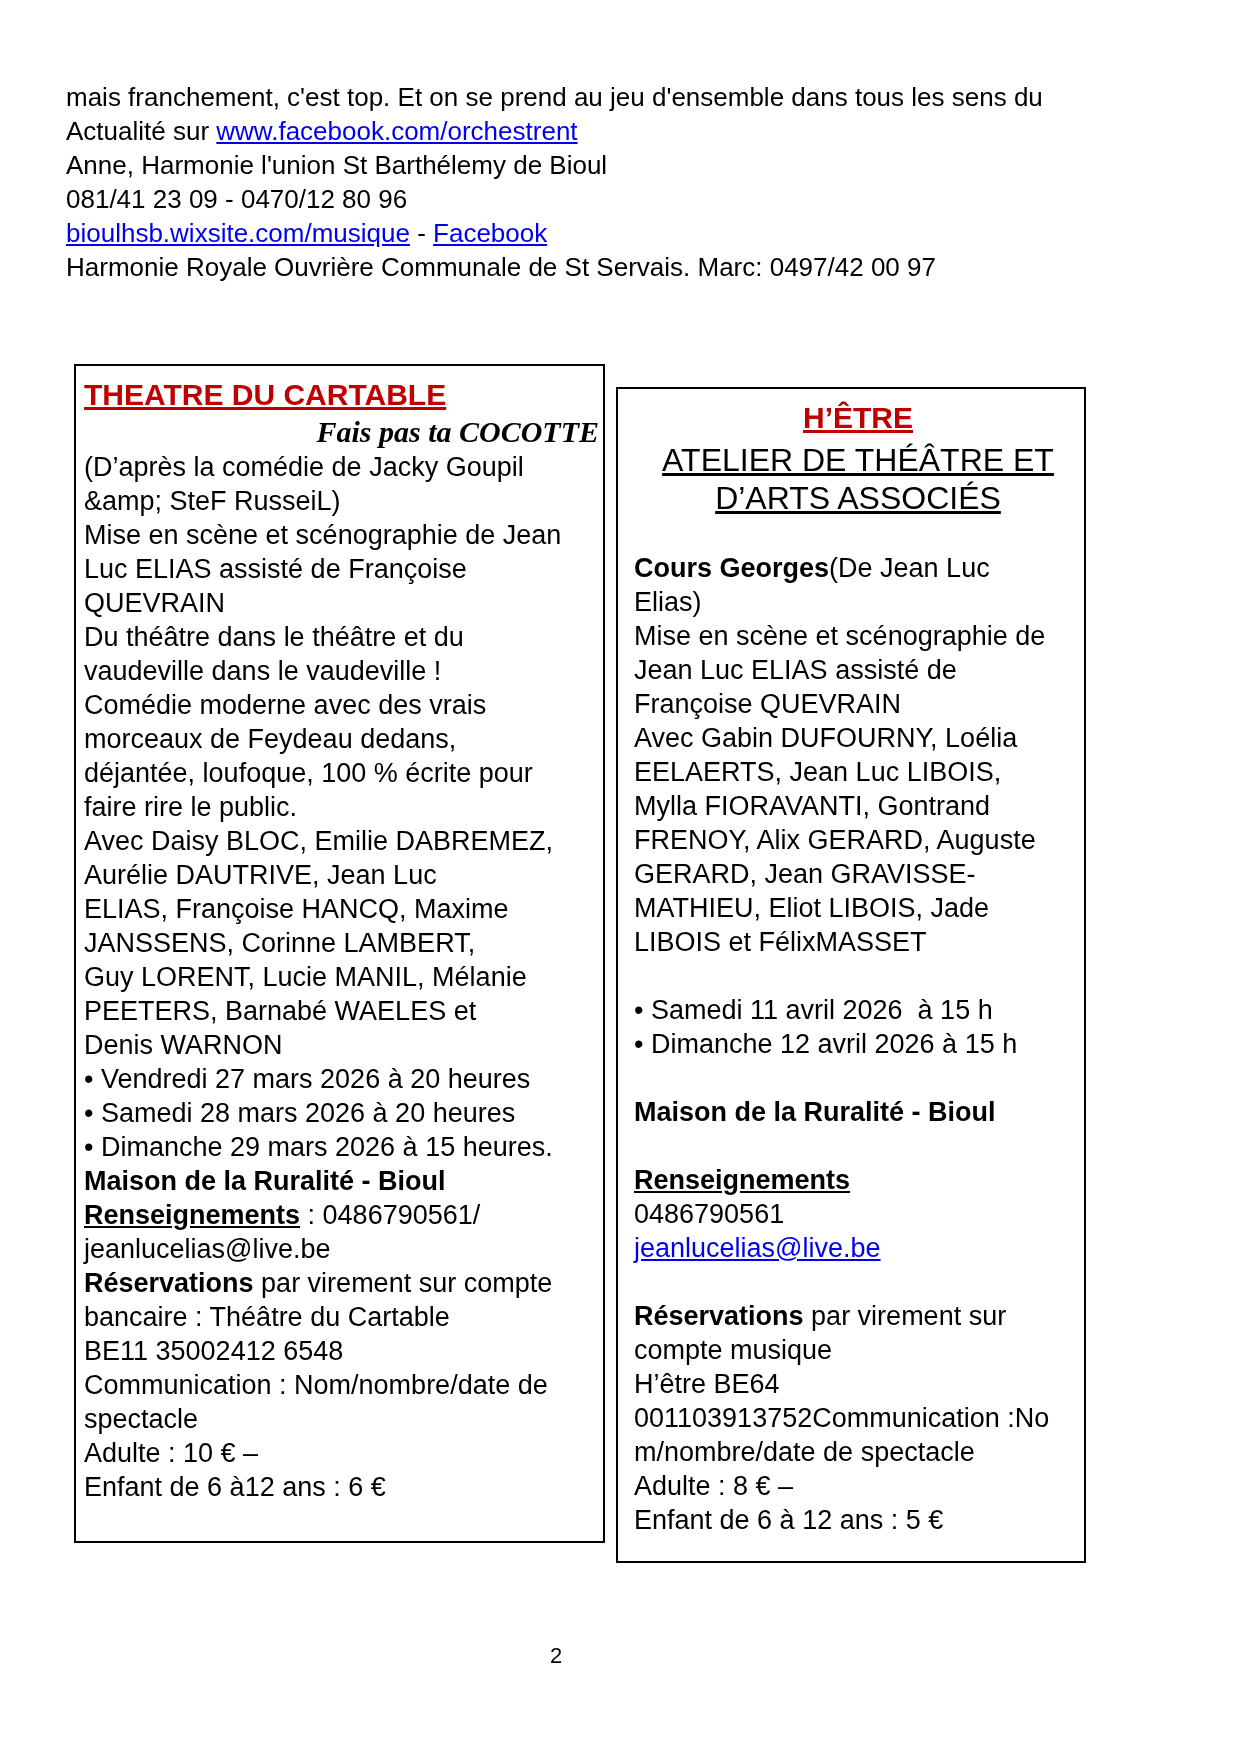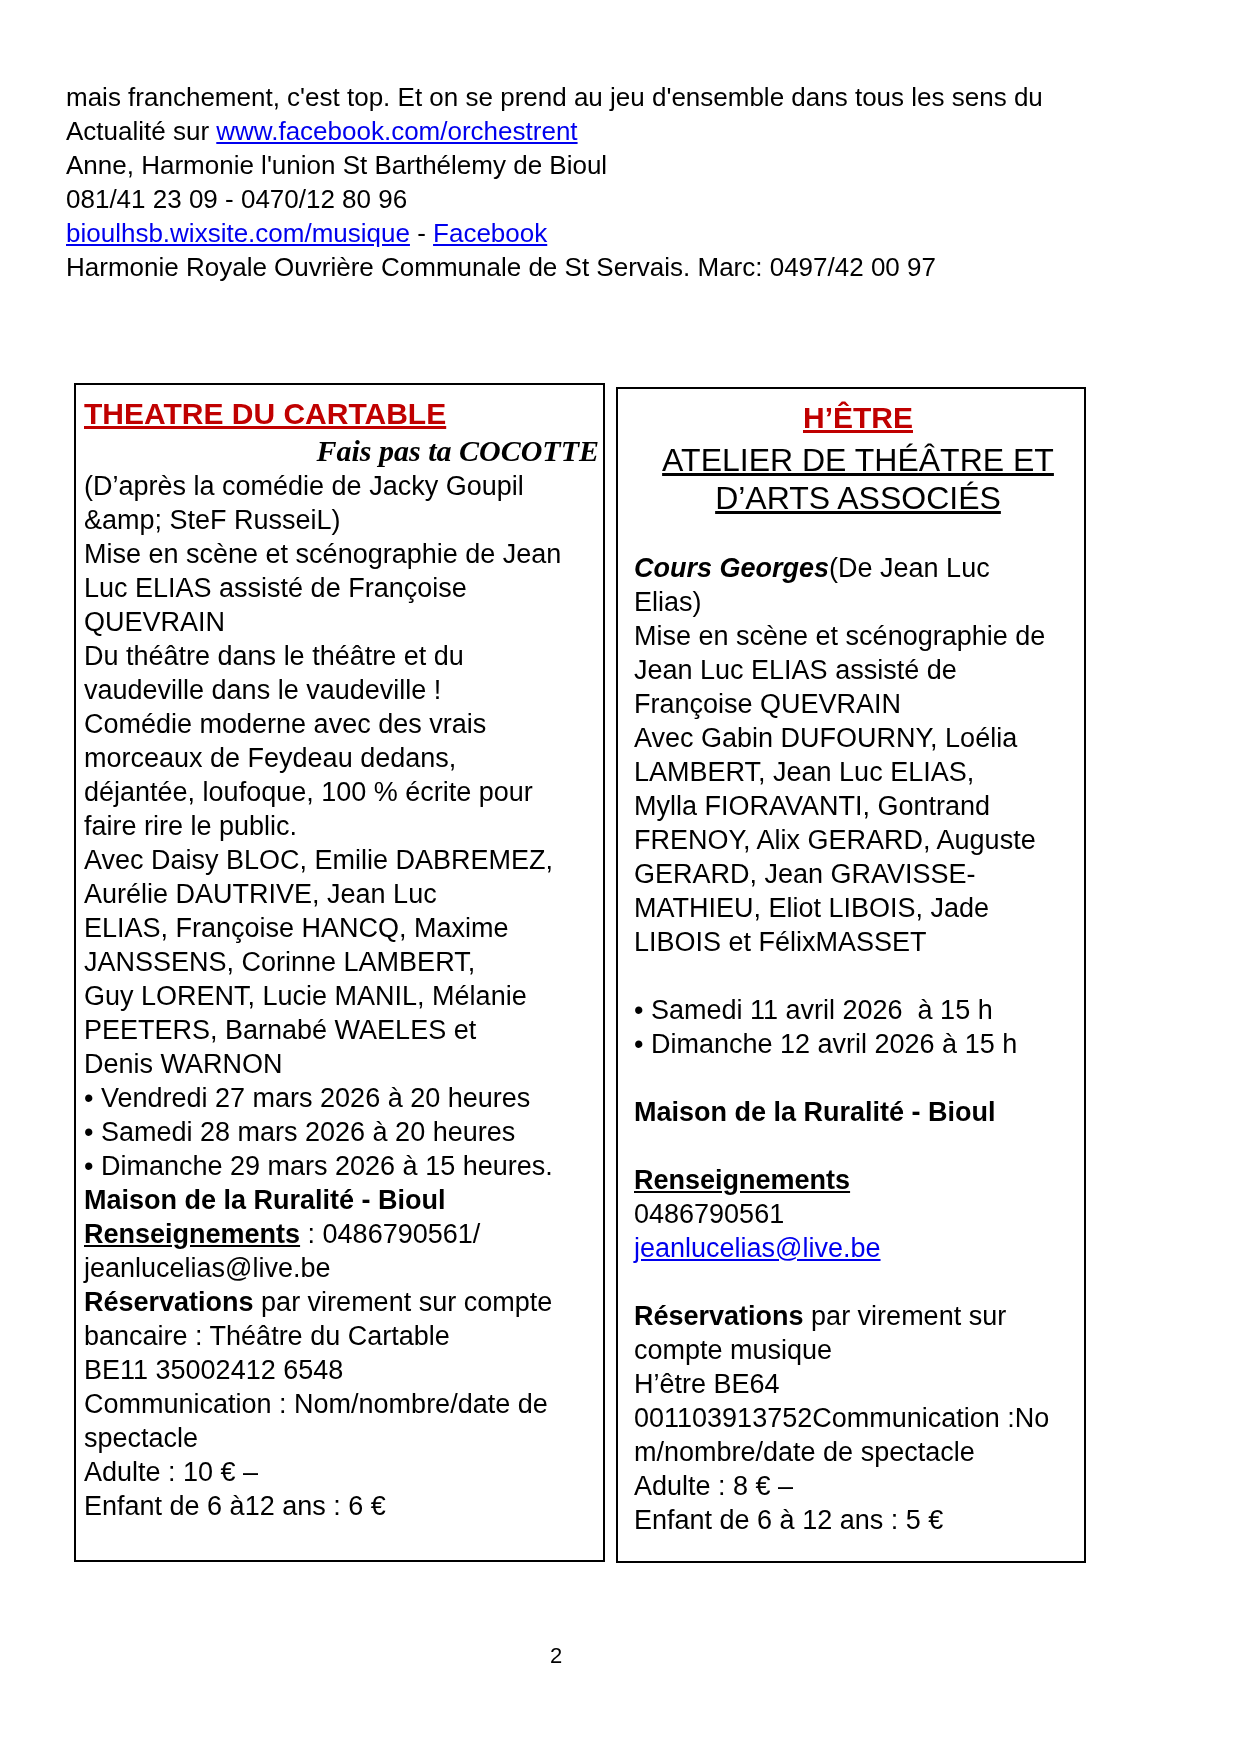--- a/index.html
+++ b/index.html
@@ -6,28 +6,28 @@
   body{
     width:1241px;height:1755px;position:relative;
     font-family:"Liberation Sans",sans-serif;color:#000;
   }
   .intro{
     position:absolute;left:66px;top:80px;width:990px;
     font-size:26px;line-height:34px;
   }
   .line{white-space:pre;}
   .b{font-weight:bold;}
-  .i{font-style:italic;}
+  .i{}
   .u{text-decoration:underline;}
   .link{color:#0000EE;text-decoration:underline;cursor:pointer;}
   .box{
     position:absolute;border:2px solid #000;box-sizing:border-box;
     font-size:27px;line-height:34px;overflow:hidden;background:#fff;
   }
-  .left-box{left:74px;top:383px;width:531px;height:1179px;padding:10px 4px 0 8px;}
+  .left-box{left:74px;top:364px;width:531px;height:1179px;padding:10px 4px 0 8px;}
   .right-box{left:616px;top:387px;width:470px;height:1176px;padding:10px 2px 0 16px;}
   .box-title{
     font-weight:bold;font-size:30px;line-height:38px;
     color:#C00000;
   }
   .box-title .t{text-decoration:underline;}
   .right-box .box-title{text-align:center;}
   .left-subtitle{
     font-weight:bold;font-style:italic;font-size:30px;line-height:36px;
     text-align:right;
@@ -114,21 +114,21 @@
       <div class="line"><span class="u">D’ARTS ASSOCIÉS</span></div>
     </div>
   <div class="box-body">
       <div class="line">&nbsp;</div>
       <div class="line"><span class="b i">Cours Georges</span><span class="">(De Jean Luc</span></div>
       <div class="line"><span class="">Elias)</span></div>
       <div class="line"><span class="">Mise en scène et scénographie de</span></div>
       <div class="line"><span class="">Jean Luc ELIAS assisté de</span></div>
       <div class="line"><span class="">Françoise QUEVRAIN</span></div>
       <div class="line"><span class="">Avec Gabin DUFOURNY, Loélia</span></div>
-      <div class="line"><span class="">LAMBERT, Jean Luc ELIAS,</span></div>
+      <div class="line"><span class="">EELAERTS, Jean Luc LIBOIS,</span></div>
       <div class="line"><span class="">Mylla FIORAVANTI, Gontrand</span></div>
       <div class="line"><span class="">FRENOY, Alix GERARD, Auguste</span></div>
       <div class="line"><span class="">GERARD, Jean GRAVISSE-</span></div>
       <div class="line"><span class="">MATHIEU, Eliot LIBOIS, Jade</span></div>
       <div class="line"><span class="">LIBOIS et FélixMASSET</span></div>
       <div class="line">&nbsp;</div>
       <div class="line"><span class="">• Samedi 11 avril 2026  à 15 h</span></div>
       <div class="line"><span class="">• Dimanche 12 avril 2026 à 15 h</span></div>
       <div class="line">&nbsp;</div>
       <div class="line"><span class="b">Maison de la Ruralité - Bioul</span></div>

